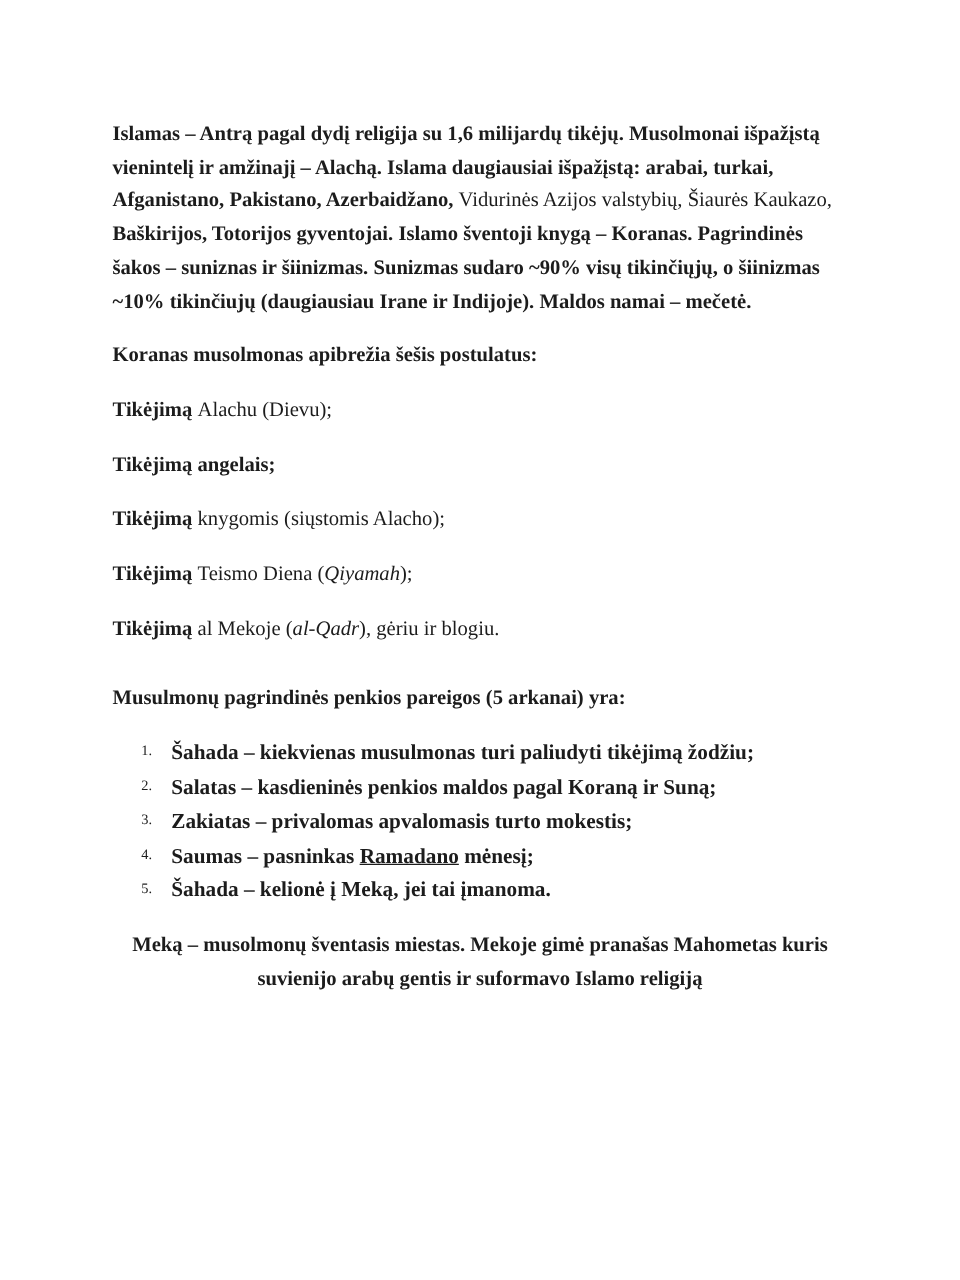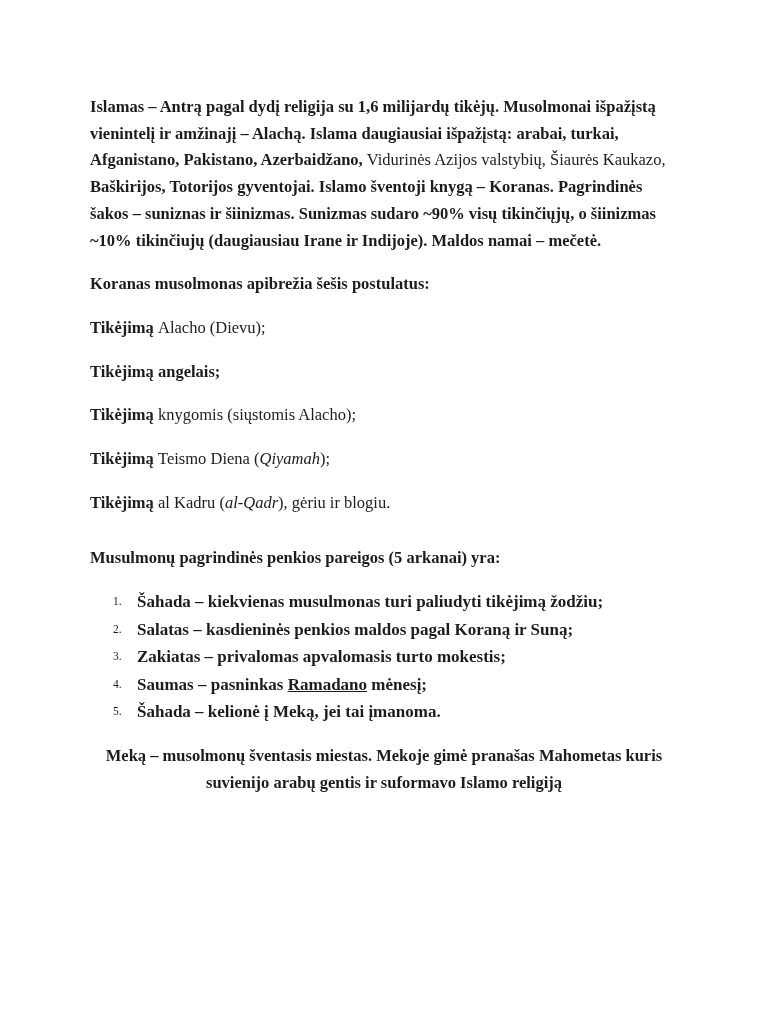--- a/index.html
+++ b/index.html
@@ -57,25 +57,25 @@
     color: #1c1c1c;
   }
 </style>
 </head>
 <body>
 
 <div class="page">
   <div class="doc-content">
       <p class="doc-para"><span class="b">Islamas – Antrą pagal dydį religija su 1,6 milijardų tikėjų. Musolmonai išpažįstą vienintelį ir amžinajį – Alachą. Islama daugiausiai išpažįstą: arabai, turkai, Afganistano, Pakistano, Azerbaidžano, </span><span>Vidurinės Azijos valstybių, Šiaurės Kaukazo, </span><span class="b">Baškirijos, Totorijos gyventojai. Islamo šventoji knygą – Koranas. Pagrindinės šakos – suniznas ir šiinizmas. Sunizmas sudaro ~90% visų tikinčiųjų, o šiinizmas ~10% tikinčiujų (daugiausiau Irane ir Indijoje). Maldos namai – mečetė.</span></p>
       <p class="doc-para"><span class="b">Koranas musolmonas apibrežia šešis postulatus:</span></p>
-      <p class="doc-para"><span class="b">Tikėjimą </span><span>Alacho (Dievu);</span></p>
+      <p class="doc-para"><span class="b">Tikėjimą </span><span>Alachu (Dievu);</span></p>
       <p class="doc-para"><span class="b">Tikėjimą angelais;</span></p>
       <p class="doc-para"><span class="b">Tikėjimą </span><span>knygomis (siųstomis Alacho);</span></p>
       <p class="doc-para"><span class="b">Tikėjimą </span><span>Teismo Diena (</span><span class="i">Qiyamah</span><span>);</span></p>
-      <p class="doc-para"><span class="b">Tikėjimą </span><span>al Kadru (</span><span class="i">al-Qadr</span><span>), gėriu ir blogiu.</span></p>
+      <p class="doc-para"><span class="b">Tikėjimą </span><span>al Mekoje (</span><span class="i">al-Qadr</span><span>), gėriu ir blogiu.</span></p>
       <p class="doc-para heading-space"><span class="b">Musulmonų pagrindinės penkios pareigos (5 arkanai) yra:</span></p>
       <ol class="doc-list">
         <li><span class="b">Šahada – kiekvienas musulmonas turi paliudyti tikėjimą žodžiu;</span></li>
         <li><span class="b">Salatas – kasdieninės penkios maldos pagal Koraną ir Suną;</span></li>
         <li><span class="b">Zakiatas – privalomas apvalomasis turto mokestis;</span></li>
         <li><span class="b">Saumas – pasninkas </span><span class="b u">Ramadano</span><span class="b"> mėnesį;</span></li>
         <li><span class="b">Šahada – kelionė į Meką, jei tai įmanoma.</span></li>
       </ol>
       <p class="doc-para no-bottom"><span class="b">Meką – musolmonų šventasis miestas. Mekoje gimė pranašas Mahometas kuris suvienijo arabų gentis ir suformavo Islamo religiją</span></p>
     </div>

